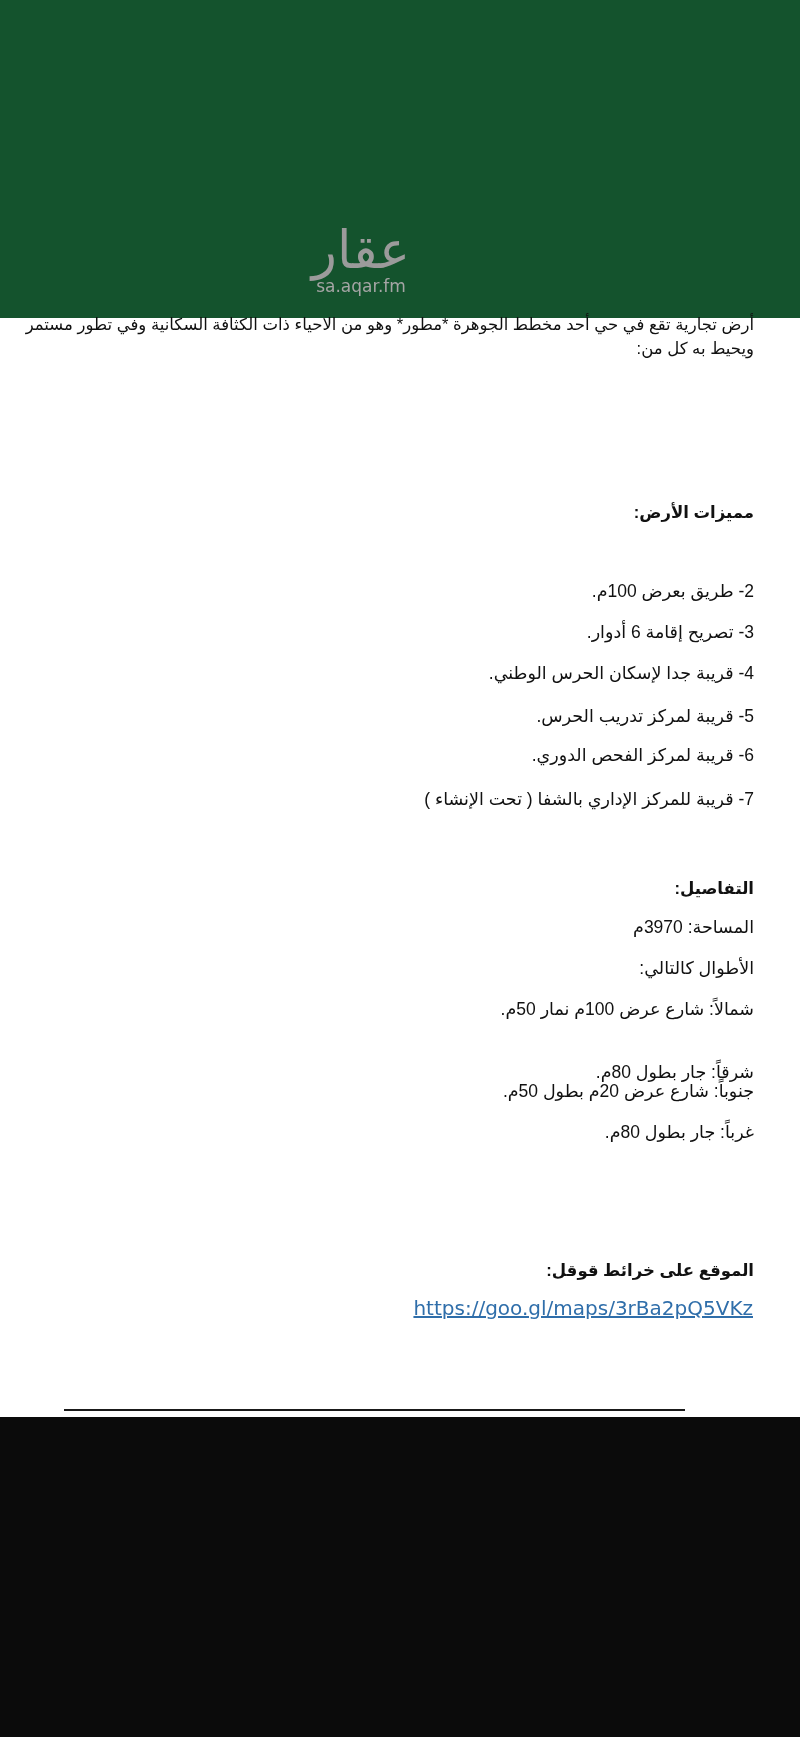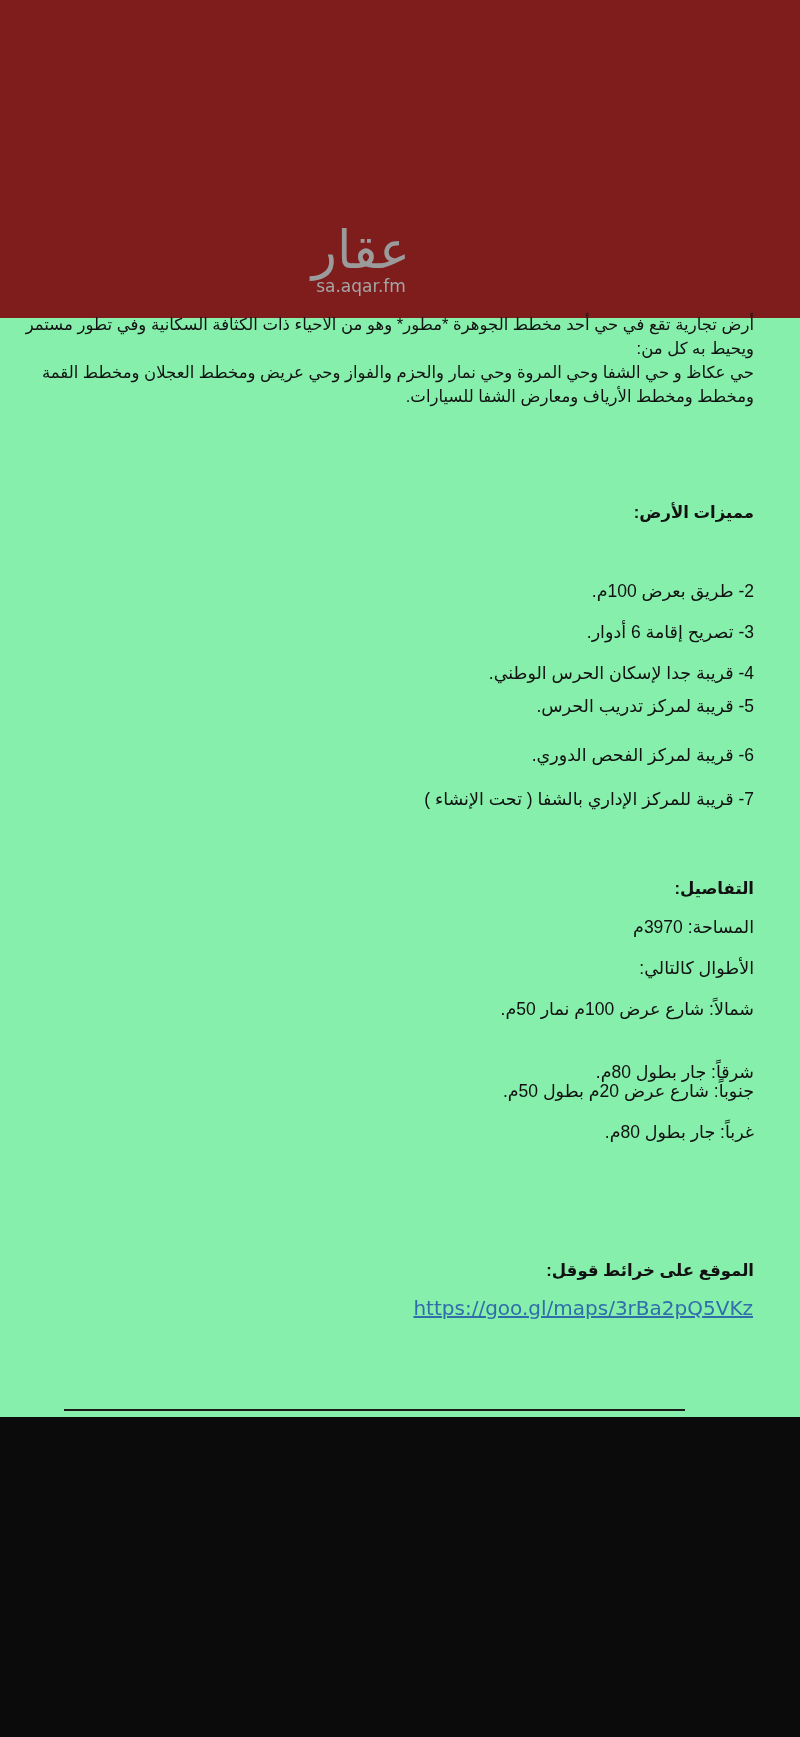--- a/index.html
+++ b/index.html
@@ -11,21 +11,21 @@
       width: 800px;
       height: 1737px;
       position: relative;
       overflow: hidden;
       font-family: "Liberation Sans", "DejaVu Sans", sans-serif;
     }
     .top-black {
       position: absolute;
       left: 0; top: 0;
       width: 800px; height: 318px;
-      background: #7f1d1d;
+      background: #14532d;
     }
     .watermark {
       position: absolute;
       left: 296px; top: 222px;
       width: 130px;
       text-align: center;
       color: #9a9a9a;
     }
     .watermark .wm-ar {
       font-family: "DejaVu Sans", sans-serif;
@@ -39,21 +39,21 @@
       font-family: "DejaVu Sans", sans-serif;
       font-size: 17px;
       line-height: 20px;
       color: #a5a5a5;
       margin-top: -2px;
     }
     .page {
       position: absolute;
       left: 0; top: 318px;
       width: 800px; height: 1099px;
-      background: #86efac;
+      background: #ffffff;
     }
     .bottom-black {
       position: absolute;
       left: 0; top: 1417px;
       width: 800px; height: 320px;
       background: #0b0b0b;
     }
     .intro {
       position: absolute;
       right: 46px;
@@ -105,29 +105,26 @@
     <div class="wm-ar">عقار</div>
     <div class="wm-url">sa.aqar.fm</div>
   </div>
 </div>
 
 <div class="page">
 
   <div class="intro" style="top: -6px;">
     <p style="margin-top:0;">أرض تجارية تقع في حي أحد مخطط الجوهرة *مطور* وهو من الاحياء ذات الكثافة السكانية وفي تطور مستمر ويحيط به كل من:</p>
   </div>
-  <div class="intro" style="top: 42px;">
-    <p>حي عكاظ و حي الشفا وحي المروة وحي نمار والحزم والفواز وحي عريض ومخطط العجلان ومخطط القمة ومخطط ومخطط الأرياف ومعارض الشفا للسيارات.</p>
-  </div>
 
   <div class="line heading" style="top: 185px;">مميزات الأرض:</div>
   <div class="line" style="top: 263px;">2- طريق بعرض 100م.</div>
   <div class="line" style="top: 304px;">3- تصريح إقامة 6 أدوار.</div>
   <div class="line" style="top: 345px;">4- قريبة جدا لإسكان الحرس الوطني.</div>
-  <div class="line" style="top: 378px;">5- قريبة لمركز تدريب الحرس.</div>
+  <div class="line" style="top: 388px;">5- قريبة لمركز تدريب الحرس.</div>
   <div class="line" style="top: 427px;">6- قريبة لمركز الفحص الدوري.</div>
   <div class="line" style="top: 471px;">7- قريبة للمركز الإداري بالشفا ( تحت الإنشاء )</div>
 
   <div class="line heading" style="top: 561px;">التفاصيل:</div>
   <div class="line" style="top: 599px;">المساحة: 3970م</div>
   <div class="line" style="top: 640px;">الأطوال كالتالي:</div>
   <div class="line" style="top: 681px;">شمالاً: شارع عرض 100م نمار 50م.</div>
   <div class="line" style="top: 744px;">شرقاً: جار بطول 80م.</div>
   <div class="line" style="top: 763px;">جنوباً: شارع عرض 20م بطول 50م.</div>
   <div class="line" style="top: 804px;">غرباً: جار بطول 80م.</div>

